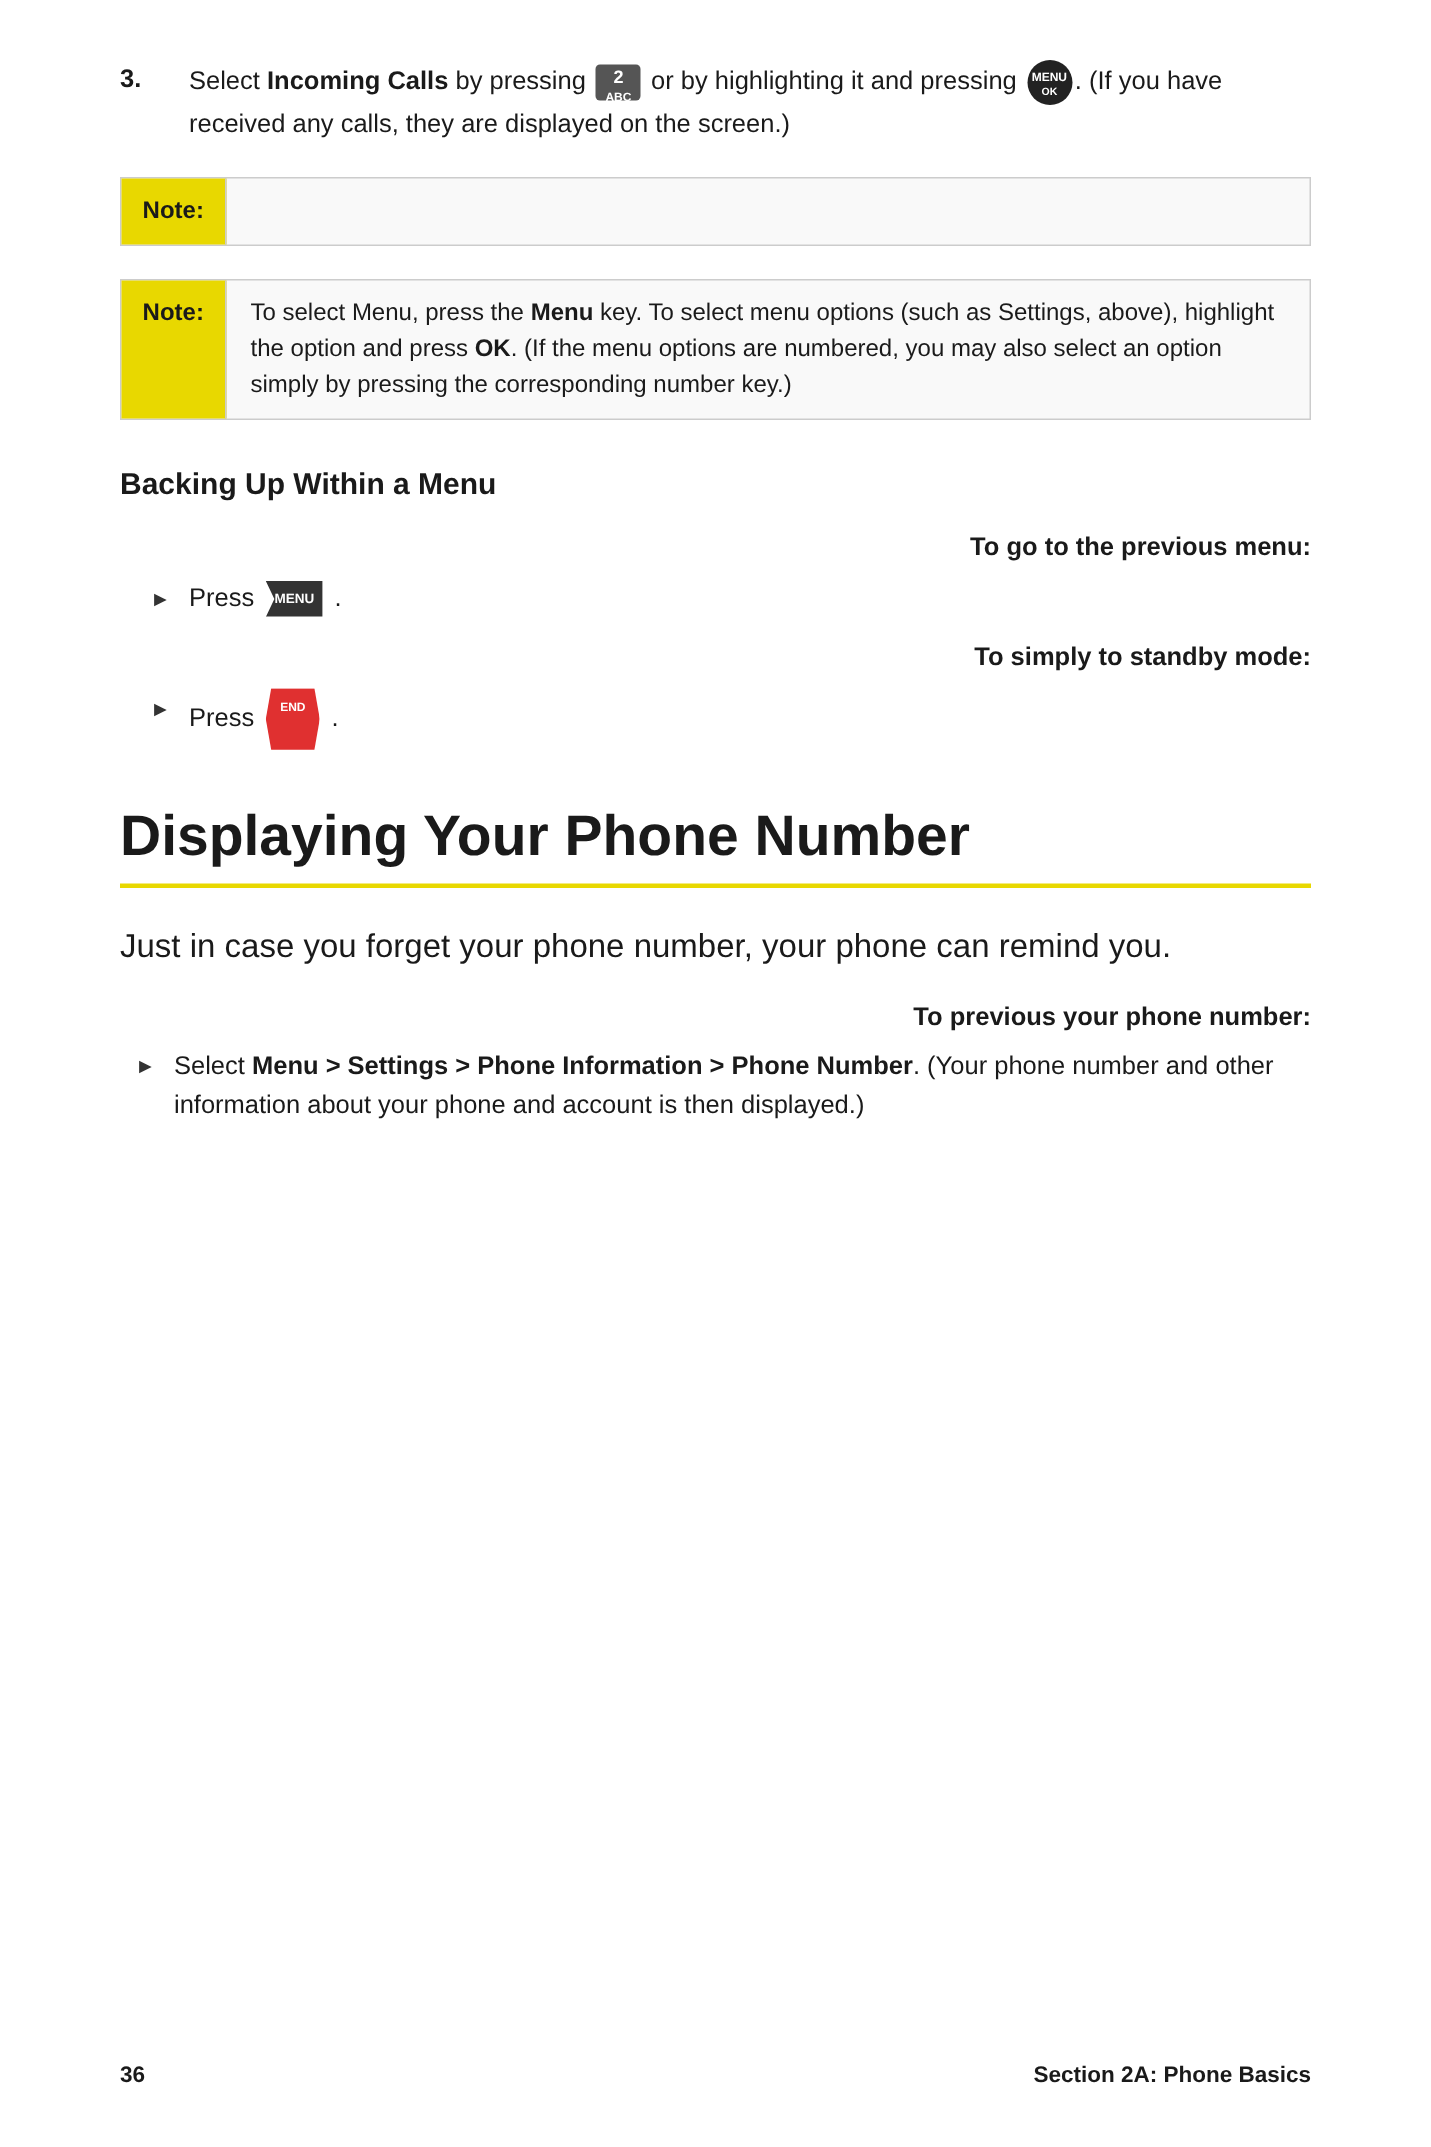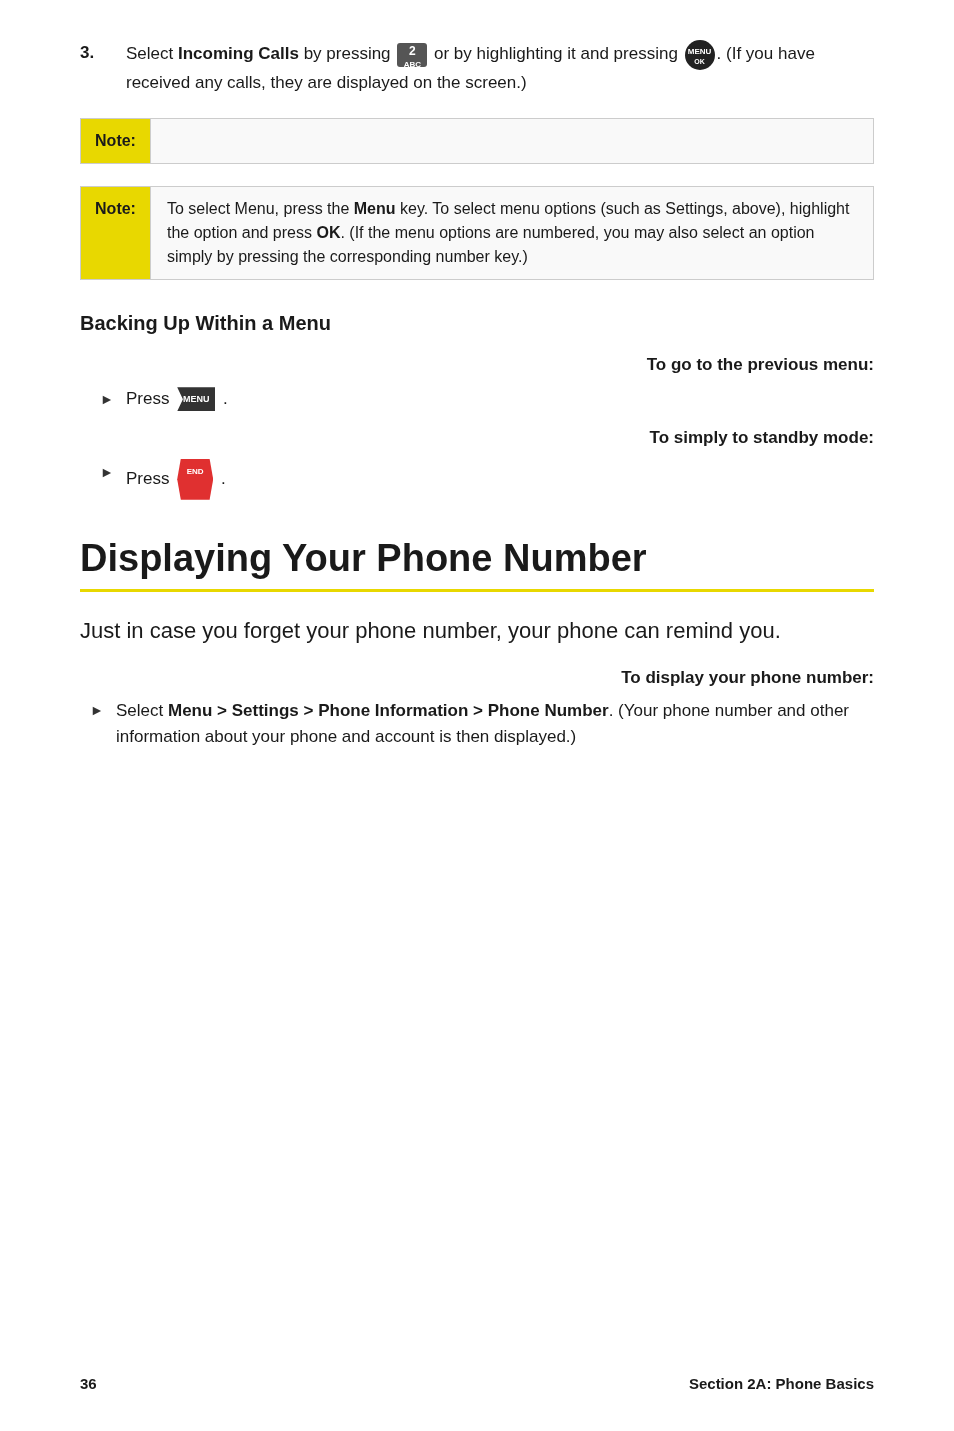--- a/index.html
+++ b/index.html
@@ -226,21 +226,21 @@
     <span class="icon-end" style="font-size:8px;font-weight:bold;">END</span>
     .
   </span>
 </div>
 
 <div class="chapter-title">Displaying Your Phone Number</div>
 <hr class="chapter-divider">
 
 <p class="chapter-intro">Just in case you forget your phone number, your phone can remind you.</p>
 
-<div class="sub-heading">To display your phone number:</div>
+<div class="sub-heading">To previous your phone number:</div>
 
 <div class="bullet-item" style="margin-left:10px;">
   <span class="bullet-arrow" style="margin-top:2px;">►</span>
   <span class="bullet-text">
     Select <b>Menu &gt; Settings &gt; Phone Information &gt; Phone Number</b>. (Your phone number and other information about your phone and account is then displayed.)
   </span>
 </div>
 
 <div class="footer">
   <span class="footer-page">36</span>

